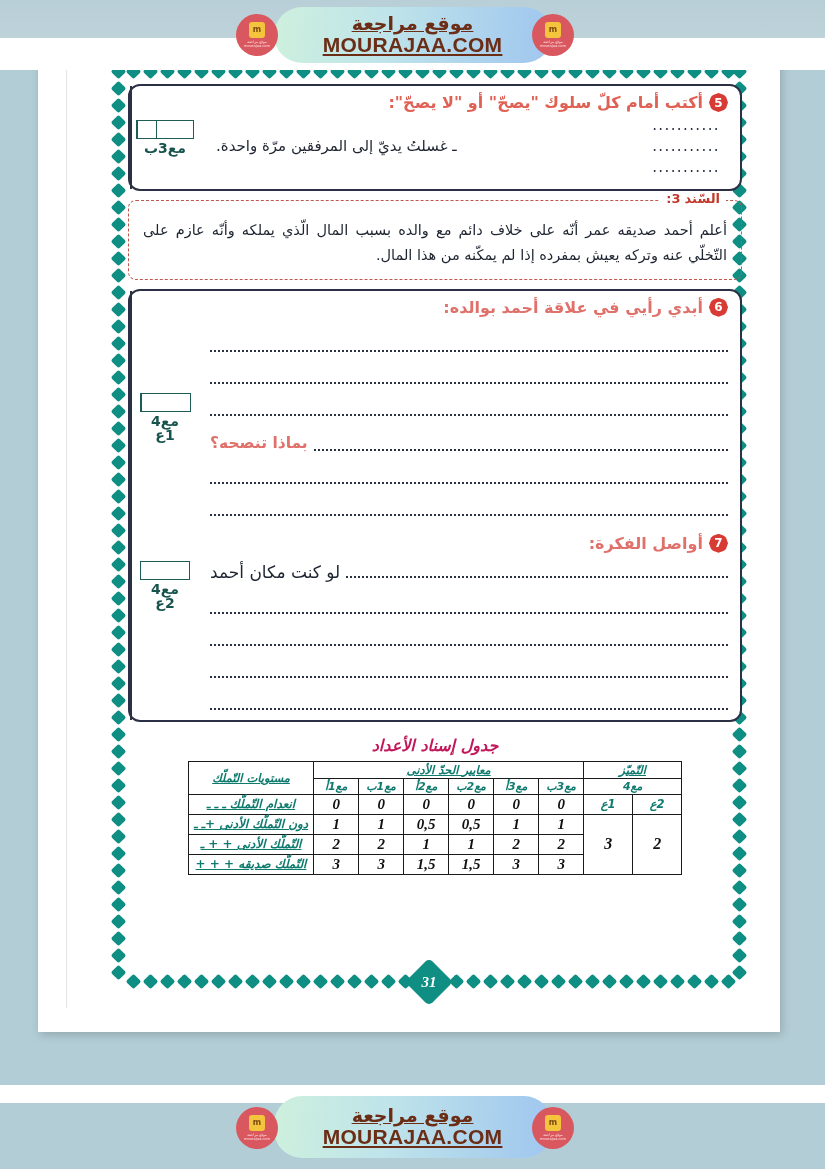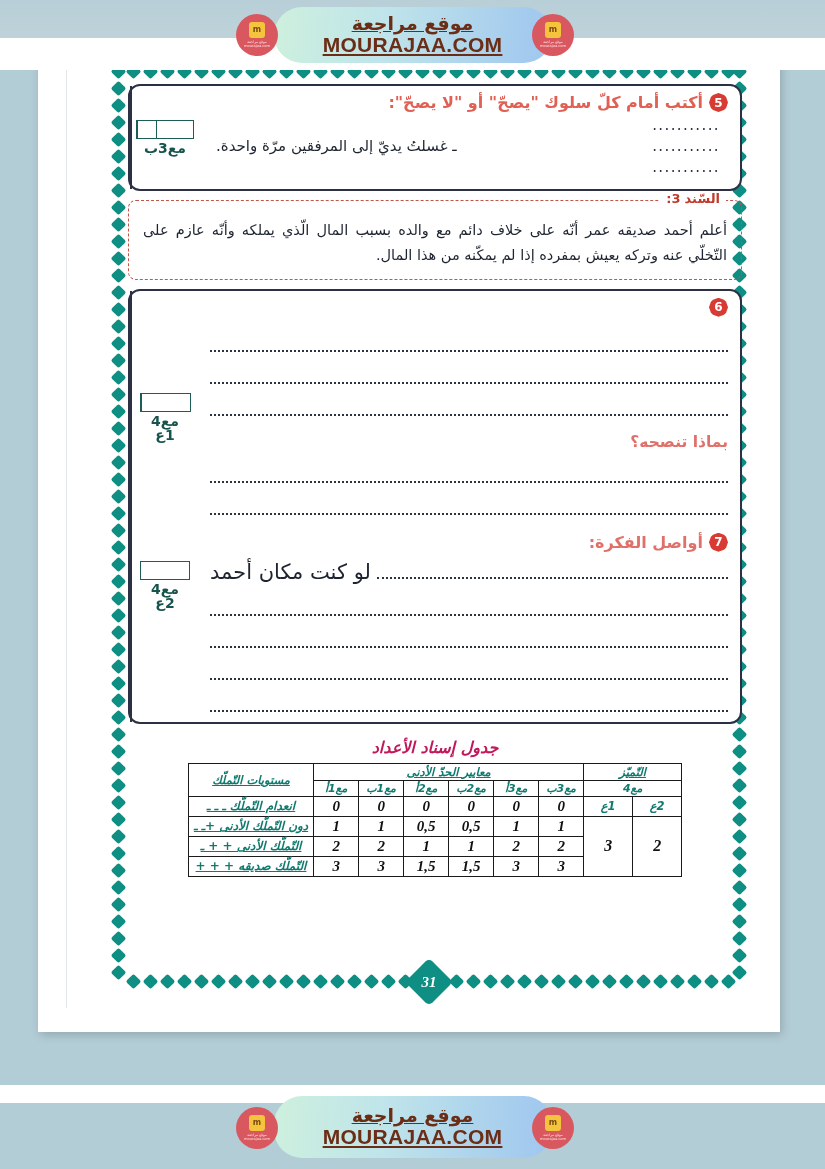--- a/index.html
+++ b/index.html
@@ -118,27 +118,27 @@
     margin-right:8px;
   }
 
   
   .dline{
     height:21px;border-bottom:2px dotted #2b3243;margin-top:9px;
   }
   .dline.first{margin-top:12px;}
   .inline-q{
     font-size:15.5px;color:#e0706a;font-weight:bold;
-    display:flex;align-items:flex-start;gap:6px;margin-top:9px;flex-direction:column;
+    display:flex;align-items:center;gap:6px;margin-top:18px;
   }
   .inline-q .fill{
     flex:1;border-bottom:2px dotted #2b3243;height:15px;
   }
   .inline-start{
-    font-size:21px;color:#1d2430;
+    font-size:17px;color:#1d2430;
     display:flex;align-items:baseline;gap:6px;margin-top:8px;
   }
   .inline-start .fill{flex:1;border-bottom:2px dotted #2b3243;height:15px;}
 
   
   .sanad{position:relative;margin:4px 0 9px 0;}
   .sanad-tab{
     display:flex;align-items:center;gap:4px;
     font-size:13px;font-weight:bold;color:#c0392b;
     position:absolute;right:16px;top:-9px;background:#fff;
@@ -447,20 +447,21 @@
     </div>
     <div class="sanad-box">أعلم أحمد صديقه عمر أنّه على خلاف دائم مع والده بسبب المال الّذي يملكه وأنّه عازم على التّخلّي عنه وتركه يعيش بمفرده إذا لم يمكّنه من هذا المال.</div>
   </div>
 
   <div class="card">
     <div class="card-inner">
       <div class="body-col">
 
         <div class="q-head">
           <span class="q-badge">6</span>
+          <span class="q-title rose">أبدي رأيي في علاقة أحمد بوالده:</span>
         </div>
         <div class="dline first"></div>
         <div class="dline"></div>
         <div class="dline"></div>
         <div class="inline-q">
           <span class="fill"></span>
           <span>بماذا تنصحه؟</span>
         </div>
         <div class="dline"></div>
         <div class="dline"></div>

